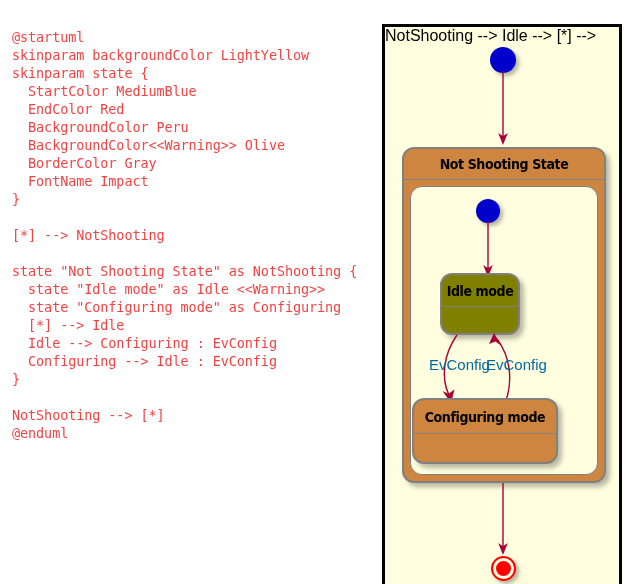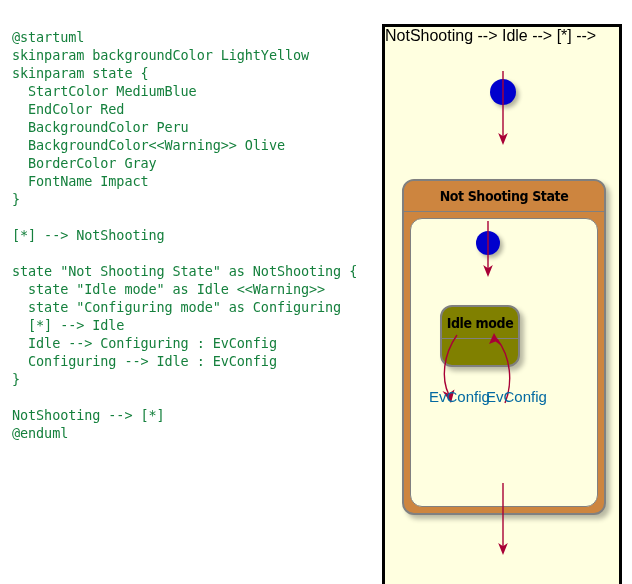--- a/index.html
+++ b/index.html
@@ -23,36 +23,36 @@
     background: #ffffff;
   }
   #code-pre {
     position: absolute;
     left: 12px;
     top: 28px;
     margin: 0;
     font-family: "DejaVu Sans Mono", "Liberation Mono", monospace;
     font-size: 13.5px;
     line-height: 18px;
-    color: #15803d;
+    color: #ef4444;
     white-space: pre;
     letter-spacing: -0.1px;
   }
   
   #diagram-panel {
     position: absolute;
     left: 382px;
     top: 24px;
     width: 240px;
     height: 564px;
     background: #FFFFE0;
     border: 3px solid #000000;
     box-sizing: border-box;
   }
-  .dgm { position: absolute; margin-top: 32px; }
+  .dgm { position: absolute; }
 
   
   .start-circle {
     border-radius: 50%;
     background: #0000CD;
     box-shadow: 3px 3px 4px rgba(0,0,0,0.30);
   }
   .end-circle {
     border-radius: 50%;
     background: #FFFFE0;
@@ -197,20 +197,23 @@
      Idle (right curve, arrow at top) --&gt;
     <path d="M 78 70 C 86 50 84 24 70 6" fill="none" stroke="#A80036" stroke-width="1.4"></path>
     <polygon points="67,0 74,12.5 68.5,8.5 62,11" fill="#A80036"></polygon>
   </svg>
 
   
   <div class="dgm edge-label" style="left:44px; top:329px;">EvConfig</div>
   <div class="dgm edge-label" style="left:101px; top:329px;">EvConfig</div>
 
   
+  <div class="dgm state-box peru" style="left:27px; top:371px; width:146px; height:66px;">
+    <div class="state-title" style="height:34px; line-height:34px;">Configuring mode</div>
+  </div>
 
    [*] --&gt;
   <svg class="edge-svg" style="left:112px; top:456px; width:14px; height:74px;" viewBox="0 0 14 74">
     <line x1="6" y1="0" x2="6" y2="64" stroke="#A80036" stroke-width="1.4"></line>
     <polygon points="6,72 1.2,60 6,63.2 10.8,60" fill="#A80036"></polygon>
   </svg>
 
   
   <div class="dgm end-circle" style="left:106px; top:529px; width:25px; height:25px;">
     <div class="end-inner"></div>

